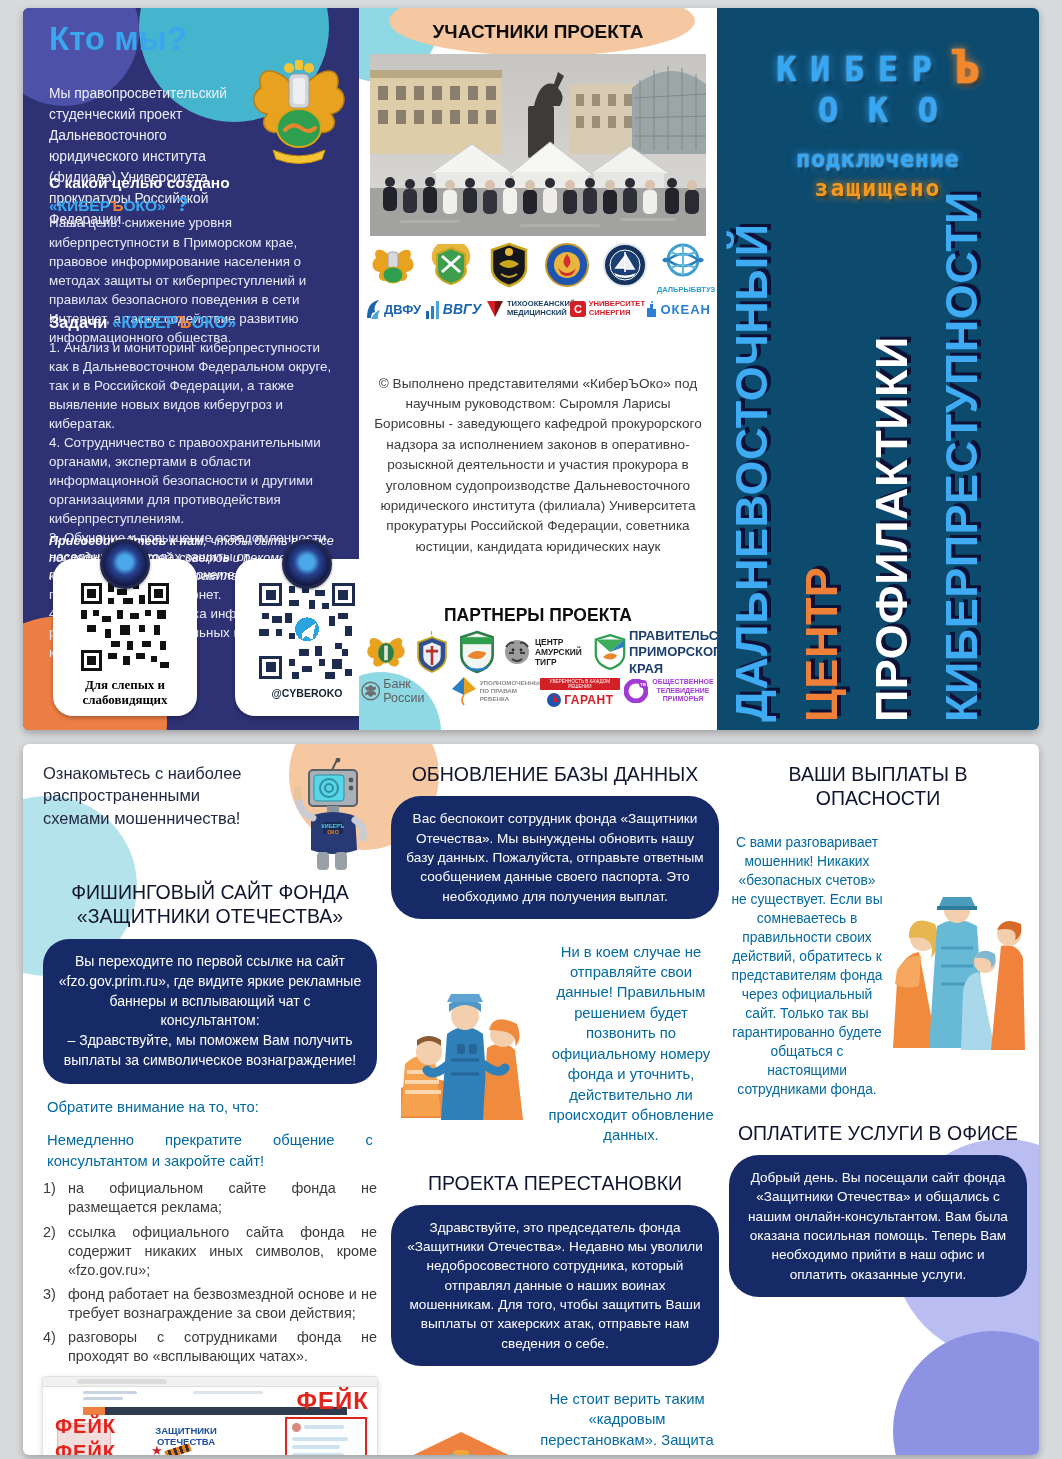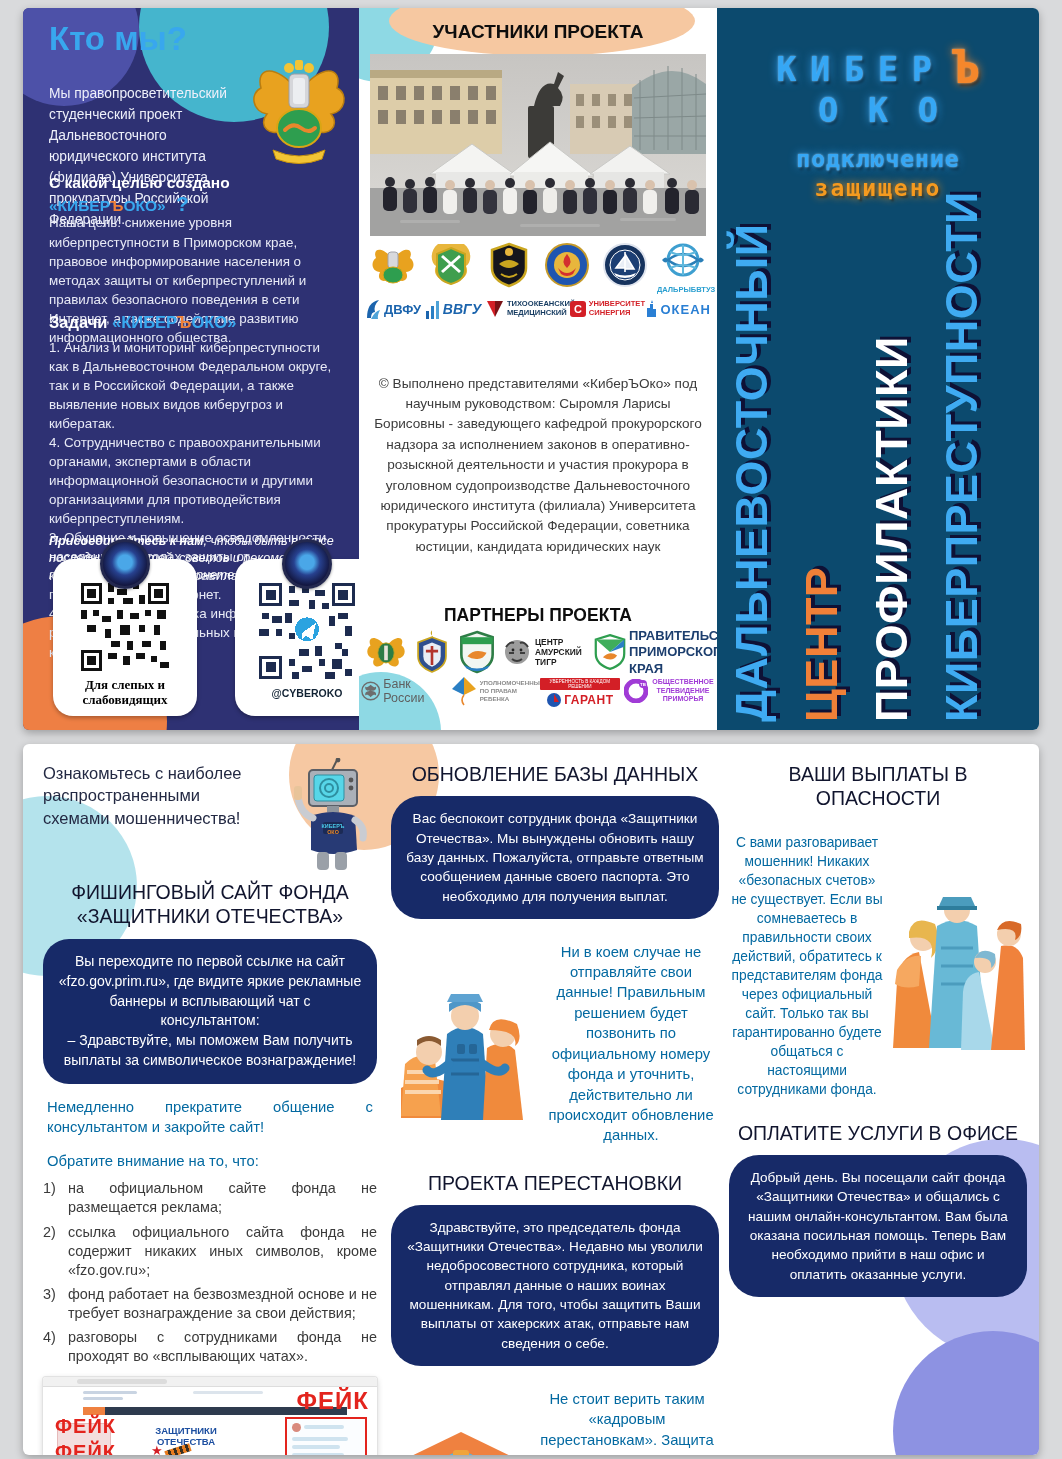--- a/index.html
+++ b/index.html
@@ -594,22 +594,22 @@
         <path d="M42 60 Q30 56 27 40" stroke="#c9ccd2" stroke-width="7" fill="none" stroke-linecap="round"></path>
         <rect x="23" y="28" width="8" height="14" rx="3" fill="#e8c49a"></rect>
         <path d="M84 62 Q94 68 92 80" stroke="#c9ccd2" stroke-width="7" fill="none" stroke-linecap="round"></path>
         <rect x="46" y="94" width="12" height="18" rx="4" fill="#9aa0a8"></rect>
         <rect x="64" y="94" width="12" height="18" rx="4" fill="#9aa0a8"></rect>
       </svg>
     </div>
     <h2 class="h2">ФИШИНГОВЫЙ САЙТ ФОНДА «ЗАЩИТНИКИ ОТЕЧЕСТВА»</h2>
     <div class="nbox">Вы переходите по первой ссылке на сайт «fzo.gov.prim.ru», где видите яркие рекламные баннеры и всплывающий чат с консультантом:
 – Здравствуйте, мы поможем Вам получить выплаты за символическое вознаграждение!</div>
+    <p class="advice a-just">Обратите внимание на то, что:</p>
     <p class="advice a-just">Немедленно прекратите общение с консультантом и закройте сайт!</p>
-    <p class="advice a-just">Обратите внимание на то, что:</p>
     <div class="olist">
       <div class="li">
           <span class="num">1)</span>
           <span class="litext">на официальном сайте фонда не размещается реклама;</span>
         </div>
       <div class="li">
           <span class="num">2)</span>
           <span class="litext">ссылка официального сайта фонда не содержит никаких иных символов, кроме «fzo.gov.ru»;</span>
         </div>
       <div class="li">

